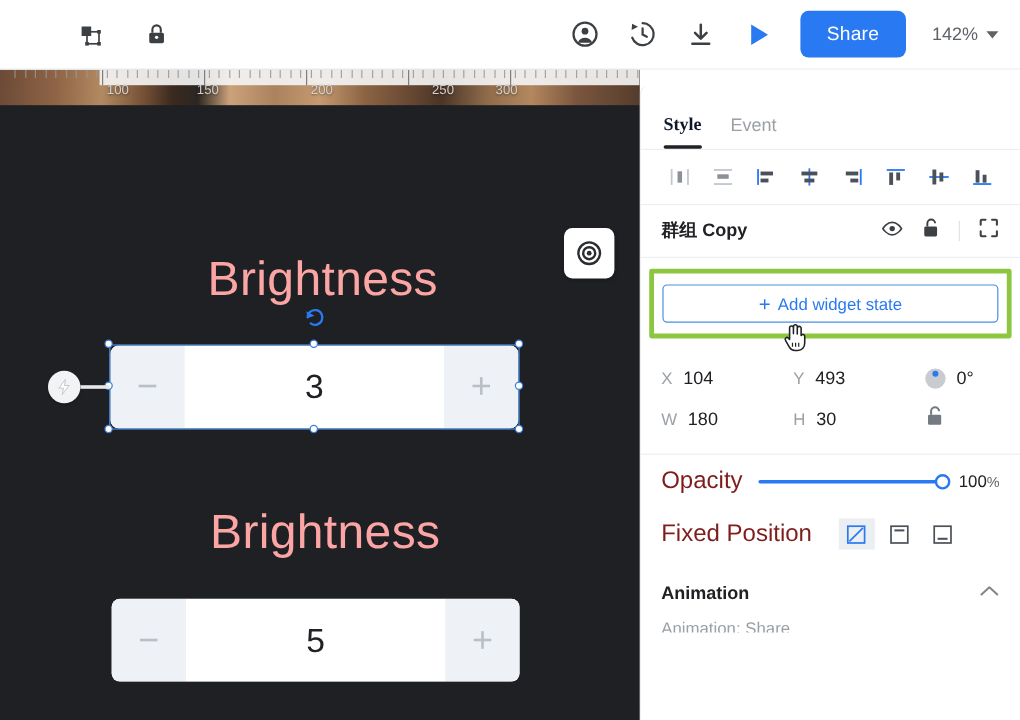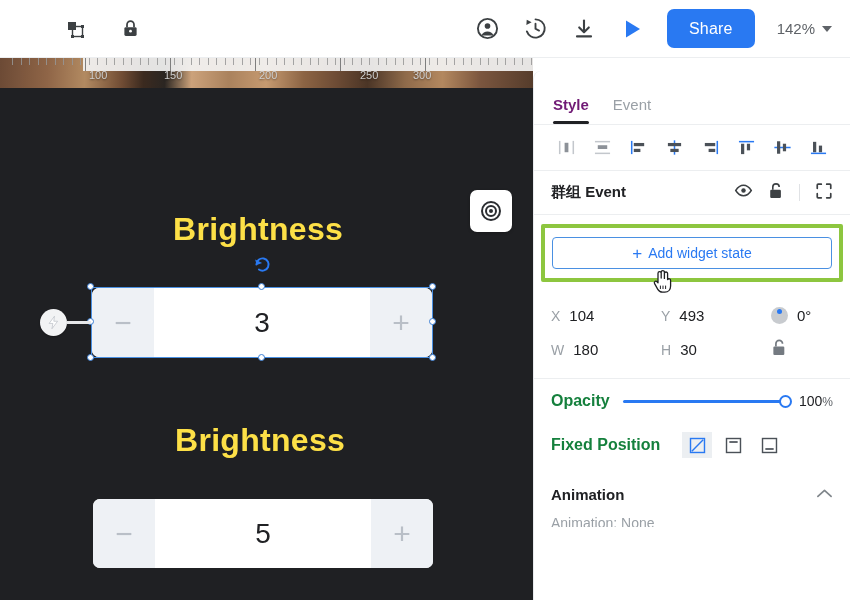--- a/index.html
+++ b/index.html
@@ -100,23 +100,23 @@
     width: 42px; height: 42px;
     background: #fff;
     border-radius: 7px;
     display: flex; align-items: center; justify-content: center;
     box-shadow: 0 1px 3px rgba(0,0,0,.25);
     cursor: pointer;
   }
 
   .widget-label {
     position: absolute;
-    color: #fde047;
-    font-size: 32px;
-    font-weight: 700;
+    color: #fca5a5;
+    font-size: 40px;
+    font-weight: 400;
     letter-spacing: .3px;
     white-space: nowrap;
   }
 
   
   .stepper {
     position: absolute;
     display: flex;
     height: 69px;
     border-radius: 7px;
@@ -188,21 +188,21 @@
     height: 54px;
     padding: 0 19px;
     gap: 24px;
     border-bottom: 1px solid #eceef0;
   }
   .ptab {
     font-size: 15px; color: #9aa0a6;
     padding-bottom: 11px; cursor: pointer;
     position: relative;
   }
-  .ptab.active { color: #701a75; font-weight: bold; }
+  .ptab.active { color: #0f172a; font-weight: bold; font-family: Liberation Serif, serif; }
   .ptab.active::after {
     content: ""; position: absolute; left: 0; right: 0; bottom: 0;
     height: 3px; background: #202124; border-radius: 2px;
   }
 
   .align-row {
     display: flex; align-items: center;
     height: 46px;
     padding: 0 14px;
     gap: 0px;
@@ -274,21 +274,21 @@
   }
 
   .sep { height: 1px; background: #eceef0; margin: 6px 0 0 0; }
 
   .opacity-row {
     display: flex; align-items: center;
     padding: 0 17px;
     height: 44px;
     gap: 13px;
   }
-  .row-label { font-size: 16px; color: #15803d; font-weight: bold; }
+  .row-label { font-size: 20px; color: #7f1d1d; }
   .slider {
     position: relative;
     flex: 1;
     height: 3px;
     background: #2979f2;
     border-radius: 2px;
     cursor: pointer;
   }
   .slider-knob {
     position: absolute; right: -6px; top: -5px;
@@ -589,21 +589,21 @@
       <div class="align-btn">
         <svg width="19" height="17" viewBox="0 0 20 18">
           <rect x="2" y="14.4" width="16" height="1.6" fill="#2979f2"></rect>
           <rect x="4.2" y="3" width="3.4" height="11" fill="#4b5158"></rect>
           <rect x="10.4" y="7" width="3.4" height="7" fill="#4b5158"></rect>
         </svg>
       </div>
     </div>
 
     <div class="name-row">
-      <span class="name-txt">群组 Event</span>
+      <span class="name-txt">群组 Copy</span>
       <span class="name-icons">
         <span>
           <svg width="19" height="15" viewBox="0 0 22 14">
             <path d="M11 1C5.8 1 2 7 2 7s3.8 6 9 6 9-6 9-6-3.8-6-9-6z" fill="none" stroke="#3c4043" stroke-width="1.7"></path>
             <circle cx="11" cy="7" r="2.6" fill="#3c4043"></circle>
           </svg>
         </span>
         <span>
           <svg width="16" height="18" viewBox="0 0 18 20">
             <rect x="2.5" y="8.6" width="12" height="9.4" rx="1.4" fill="#3c4043"></rect>
@@ -700,21 +700,21 @@
 
     <div class="anim-header">
       <span class="anim-title">Animation</span>
       <span class="chev">
         <svg width="17" height="11" viewBox="0 0 18 11">
           <path d="M2 8.6 L9 2.2 L16 8.6" stroke="#80868b" stroke-width="1.8" fill="none" stroke-linecap="round" stroke-linejoin="round"></path>
         </svg>
       </span>
     </div>
 
-    <div class="anim-sub">Animation: None</div>
+    <div class="anim-sub">Animation: Share</div>
 
   </div>
 
   <div class="cursor-hand">
     <svg width="22" height="26" viewBox="0 0 22 26">
       <path d="M6 11 V5.2a1.6 1.6 0 0 1 3.2 0 V10 V4.2a1.6 1.6 0 0 1 3.2 0 V10.4 V5.6a1.6 1.6 0 0 1 3.2 0 V11.6 a1.6 1.6 0 0 1 3 .9 v5.4 c0 3.4-2.2 6.2-5.8 6.2 h-2.4 c-2.4 0-3.6-1.1-4.6-2.8 L2.6 15.6 a1.5 1.5 0 0 1 2.2-2 L6 14.8 Z" fill="#ffffff" stroke="#202124" stroke-width="1.3" stroke-linejoin="round"></path>
       <path d="M8.4 17.6 V21" stroke="#202124" stroke-width="1"></path>
       <path d="M11 17.6 V21" stroke="#202124" stroke-width="1"></path>
       <path d="M13.6 17.6 V21" stroke="#202124" stroke-width="1"></path>
     </svg>

